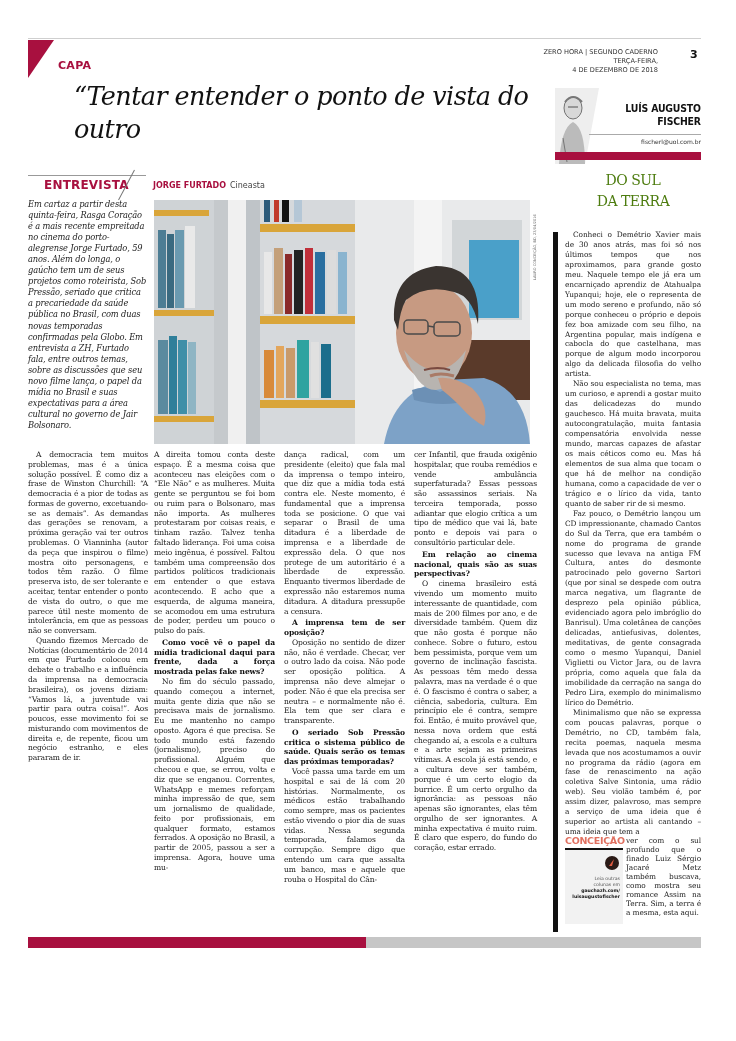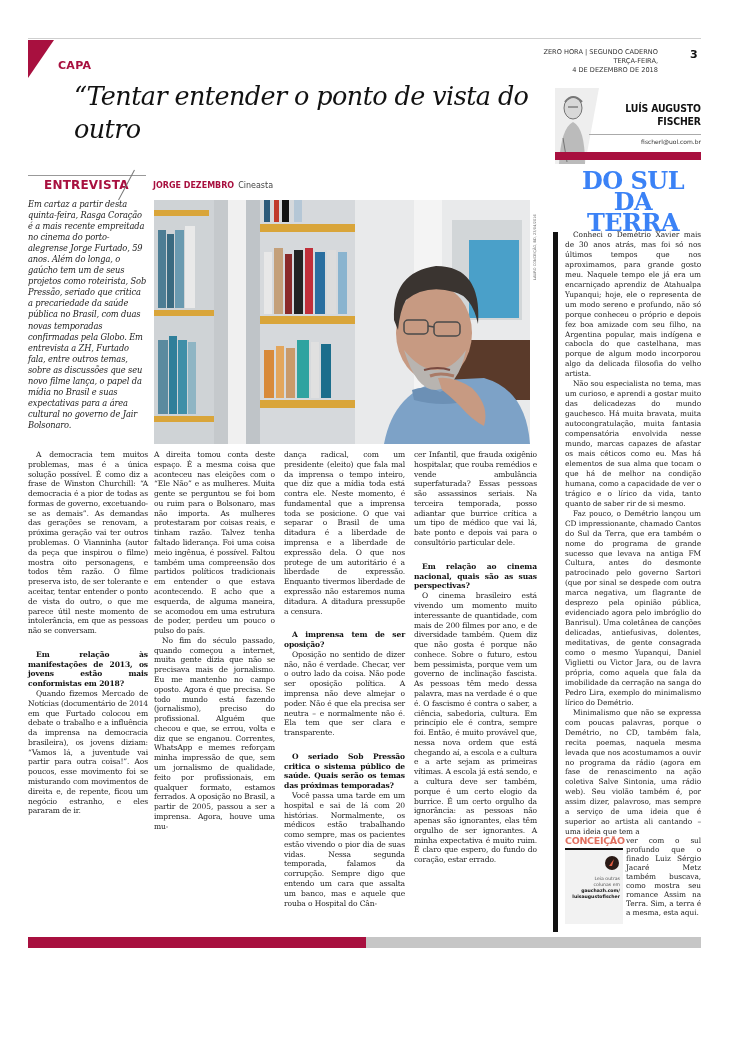--- a/index.html
+++ b/index.html
@@ -26,21 +26,21 @@
   .col-name { position: absolute; right: 0; top: 14px; text-align: right;
     font-family: "DejaVu Sans", sans-serif; font-weight: bold; font-size: 11px; line-height: 13px; color: #111;
     letter-spacing: -0.2px; transform: scaleX(0.85); transform-origin: right; }
   .col-rule { position: absolute; left: 34px; top: 46px; width: 112px; height: 1px; background: #aaa; }
   .col-email { position: absolute; right: 0; top: 50px; font-family: "DejaVu Sans", sans-serif;
     font-size: 6px; color: #333; }
   .col-bar { position: absolute; left: 555px; top: 152px; width: 146px; height: 8px; background: #a8103f; }
 
   .col-vline { position: absolute; left: 553px; top: 232px; width: 5px; height: 700px; background: #111; }
   .col-title { position: absolute; left: 565px; top: 170px; width: 136px; text-align: center;
-    font-family: "DejaVu Serif", serif; font-weight: bold; font-size: 24px; line-height: 21px; color: #3b82f6; letter-spacing: -0.5px; }
+    font-family: "DejaVu Serif", serif; font-weight: normal; font-size: 14px; line-height: 21px; color: #4d7c0f; letter-spacing: -0.5px; }
   .col-body { position: absolute; left: 565px; top: 230px; width: 136px;
     font-size: 7.4px; line-height: 9.95px; text-align: justify; color: #222; letter-spacing: -0.1px; }
   .col-body p { text-indent: 8px; }
 
   .gz-box { position: absolute; left: 565px; top: 835px; width: 58px; height: 92px; }
   .gz-logo { font-family: "DejaVu Sans", sans-serif; font-weight: bold; font-size: 9.5px; color: #e07060; letter-spacing: -0.3px; }
   .gz-rule { width: 58px; height: 2px; background: #111; margin-top: 2px; }
   .gz-inner { background: #f2f2f2; height: 74px; position: relative; }
   .gz-icon { position: absolute; left: 40px; top: 6px; width: 14px; height: 14px; border-radius: 50%; background: #2a1a16; }
   .gz-icon::after { content: ""; position: absolute; left: 4px; top: 3px; width: 5px; height: 7px;
@@ -62,21 +62,21 @@
 
   .lead { position: absolute; left: 28px; top: 199px; width: 119px;
     font-style: italic; font-size: 8.3px; line-height: 11.05px; color: #222; letter-spacing: -0.15px; }
 
   .photo { position: absolute; left: 154px; top: 200px; width: 376px; height: 244px; overflow: hidden; background: #dfe1e3; }
   .photo-credit { position: absolute; left: 533px; top: 200px; width: 8px; height: 80px;
     font-family: "DejaVu Sans", sans-serif; font-size: 3.6px; color: #666; writing-mode: vertical-rl; transform: rotate(180deg); }
 
   .col { position: absolute; font-size: 7.55px; line-height: 9.78px; text-align: justify; color: #222; letter-spacing: -0.12px; }
   .col p { text-indent: 8px; }
-  .col .q { font-weight: bold; color: #111; text-indent: 8px; margin-top: 14px; }
+  .col .q { font-weight: bold; color: #111; text-indent: 8px; margin-top: 2px; }
   .col .q:first-child { margin-top: 0; }
   .c1 { left: 28px; top: 450px; width: 120px; }
   .c2 { left: 154px; top: 450px; width: 121px; }
   .c3 { left: 284px; top: 450px; width: 121px; }
   .c4 { left: 414px; top: 450px; width: 123px; }
 
   .bottom-bar-red { position: absolute; left: 28px; top: 937px; width: 338px; height: 11px; background: #a8103f; }
   .bottom-bar-grey { position: absolute; left: 366px; top: 937px; width: 335px; height: 11px; background: #c6c6c6; }
 </style>
 </head>
@@ -139,21 +139,21 @@
       <div class="gz-url">luisaugustofischer</div>
     </div>
   </div>
 </div>
 <div class="col-tail">ver com o sul profundo que o finado Luiz Sérgio Jacaré Metz também buscava, como mostra seu romance Assim na Terra. Sim, a terra é a mesma, esta aqui.</div>
 
 <div class="ent-rule"></div>
 <div class="entrevista">ENTREVISTA</div>
 <div class="slash"></div>
 <div class="byline">
-  <span class="byline-name">JORGE DEZEMBRO</span><span class="byline-role">Cineasta</span>
+  <span class="byline-name">JORGE FURTADO</span><span class="byline-role">Cineasta</span>
 </div>
 
 <div class="lead">Em cartaz a partir desta quinta-feira, Rasga Coração é a mais recente empreitada no cinema do porto-alegrense Jorge Furtado, 59 anos. Além do longa, o gaúcho tem um de seus projetos como roteirista, Sob Pressão, seriado que critica a precariedade da saúde pública no Brasil, com duas novas temporadas confirmadas pela Globo. Em entrevista a ZH, Furtado fala, entre outros temas, sobre as discussões que seu novo filme lança, o papel da mídia no Brasil e suas expectativas para a área cultural no governo de Jair Bolsonaro.</div>
 
 <div class="photo">
   <svg width="376" height="244" viewBox="0 0 376 244">
     <rect width="376" height="244" fill="#e4e6e8"></rect>
     <rect x="0" y="0" width="60" height="244" fill="#cfd3d6"></rect>
     <rect x="0" y="10" width="55" height="6" fill="#d9a53a"></rect>
     <rect x="0" y="110" width="60" height="6" fill="#d9a53a"></rect>
@@ -206,34 +206,34 @@
     <line x1="274" y1="126" x2="280" y2="127" stroke="#4a4a4a" stroke-width="1.5"></line>
     <path d="M270 170 Q284 166 296 170" fill="none" stroke="#7a4a40" stroke-width="2"></path>
     <path d="M284 178 Q300 176 318 188 Q336 206 330 226 Q318 220 306 206 Q296 196 288 190 Z" fill="#c79a82"></path>
     <path d="M276 176 Q286 172 300 176" fill="none" stroke="#a97a66" stroke-width="3"></path>
   </svg>
 </div>
 <div class="photo-credit">LAURO CONCEIÇÃO, BD, 23/04/2016</div>
 
 <div class="col c1">
   <p>A democracia tem muitos problemas, mas é a única solução possível. É como diz a frase de Winston Churchill: “A democracia é a pior de todas as formas de governo, excetuando-se as demais”. As demandas das gerações se renovam, a próxima geração vai ter outros problemas. O Vianninha (autor da peça que inspirou o filme) mostra oito personagens, e todos têm razão. O filme preserva isto, de ser tolerante e aceitar, tentar entender o ponto de vista do outro, o que me parece útil neste momento de intolerância, em que as pessoas não se conversam.</p>
-  <p class="q">Em relação às manifestações de 2013, os jovens estão mais conformistas em 2018?</p>
   <p>Quando fizemos Mercado de Notícias (documentário de 2014 em que Furtado colocou em debate o trabalho e a influência da imprensa na democracia brasileira), os jovens diziam: “Vamos lá, a juventude vai partir para outra coisa!”. Aos poucos, esse movimento foi se misturando com movimentos de direita e, de repente, ficou um negócio estranho, e eles pararam de ir.</p>
 </div>
 <div class="col c2">
   <p style="text-indent:0">A direita tomou conta deste espaço. É a mesma coisa que aconteceu nas eleições com o “Ele Não” e as mulheres. Muita gente se perguntou se foi bom ou ruim para o Bolsonaro, mas não importa. As mulheres protestaram por coisas reais, e tinham razão. Talvez tenha faltado liderança. Foi uma coisa meio ingênua, é possível. Faltou também uma compreensão dos partidos políticos tradicionais em entender o que estava acontecendo. E acho que a esquerda, de alguma maneira, se acomodou em uma estrutura de poder, perdeu um pouco o pulso do país.</p>
+  <p class="q">Como você vê o papel da mídia tradicional daqui para frente, dada a força mostrada pelas fake news?</p>
   <p>No fim do século passado, quando começou a internet, muita gente dizia que não se precisava mais de jornalismo. Eu me mantenho no campo oposto. Agora é que precisa. Se todo mundo está fazendo (jornalismo), preciso do profissional. Alguém que checou e que, se errou, volta e diz que se enganou. Correntes, WhatsApp e memes reforçam minha impressão de que, sem um jornalismo de qualidade, feito por profissionais, em qualquer formato, estamos ferrados. A oposição no Brasil, a partir de 2005, passou a ser a imprensa. Agora, houve uma mu-</p>
 </div>
 <div class="col c3">
   <p style="text-indent:0">dança radical, com um presidente (eleito) que fala mal da imprensa o tempo inteiro, que diz que a mídia toda está contra ele. Neste momento, é fundamental que a imprensa toda se posicione. O que vai separar o Brasil de uma ditadura é a liberdade de imprensa e a liberdade de expressão dela. O que nos protege de um autoritário é a liberdade de expressão. Enquanto tivermos liberdade de expressão não estaremos numa ditadura. A ditadura pressupõe a censura.</p>
   <p class="q">A imprensa tem de ser oposição?</p>
   <p>Oposição no sentido de dizer não, não é verdade. Checar, ver o outro lado da coisa. Não pode ser oposição política. A imprensa não deve almejar o poder. Não é que ela precisa ser neutra – e normalmente não é. Ela tem que ser clara e transparente.</p>
   <p class="q">O seriado Sob Pressão critica o sistema público de saúde. Quais serão os temas das próximas temporadas?</p>
   <p>Você passa uma tarde em um hospital e sai de lá com 20 histórias. Normalmente, os médicos estão trabalhando como sempre, mas os pacientes estão vivendo o pior dia de suas vidas. Nessa segunda temporada, falamos da corrupção. Sempre digo que entendo um cara que assalta um banco, mas e aquele que rouba o Hospital do Cân-</p>
 </div>
 <div class="col c4">
-  <p style="text-indent:0">cer Infantil, que frauda oxigênio hospitalar, que rouba remédios e vende ambulância superfaturada? Essas pessoas são assassinos seriais. Na terceira temporada, posso adiantar que burrice crítica a um tipo de médico que vai lá, bate ponto e depois vai para o consultório particular dele.</p>
+  <p style="text-indent:0">cer Infantil, que frauda oxigênio hospitalar, que rouba remédios e vende ambulância superfaturada? Essas pessoas são assassinos seriais. Na terceira temporada, posso adiantar que elogio crítica a um tipo de médico que vai lá, bate ponto e depois vai para o consultório particular dele.</p>
   <p class="q">Em relação ao cinema nacional, quais são as suas perspectivas?</p>
   <p>O cinema brasileiro está vivendo um momento muito interessante de quantidade, com mais de 200 filmes por ano, e de diversidade também. Quem diz que não gosta é porque não conhece. Sobre o futuro, estou bem pessimista, porque vem um governo de inclinação fascista. As pessoas têm medo dessa palavra, mas na verdade é o que é. O fascismo é contra o saber, a ciência, sabedoria, cultura. Em princípio ele é contra, sempre foi. Então, é muito provável que, nessa nova ordem que está chegando aí, a escola e a cultura e a arte sejam as primeiras vítimas. A escola já está sendo, e a cultura deve ser também, porque é um certo elogio da burrice. É um certo orgulho da ignorância: as pessoas não apenas são ignorantes, elas têm orgulho de ser ignorantes. A minha expectativa é muito ruim. É claro que espero, do fundo do coração, estar errado.</p>
 </div>
 
 <div class="bottom-bar-red"></div>
 <div class="bottom-bar-grey"></div>
 
 </body></html>

